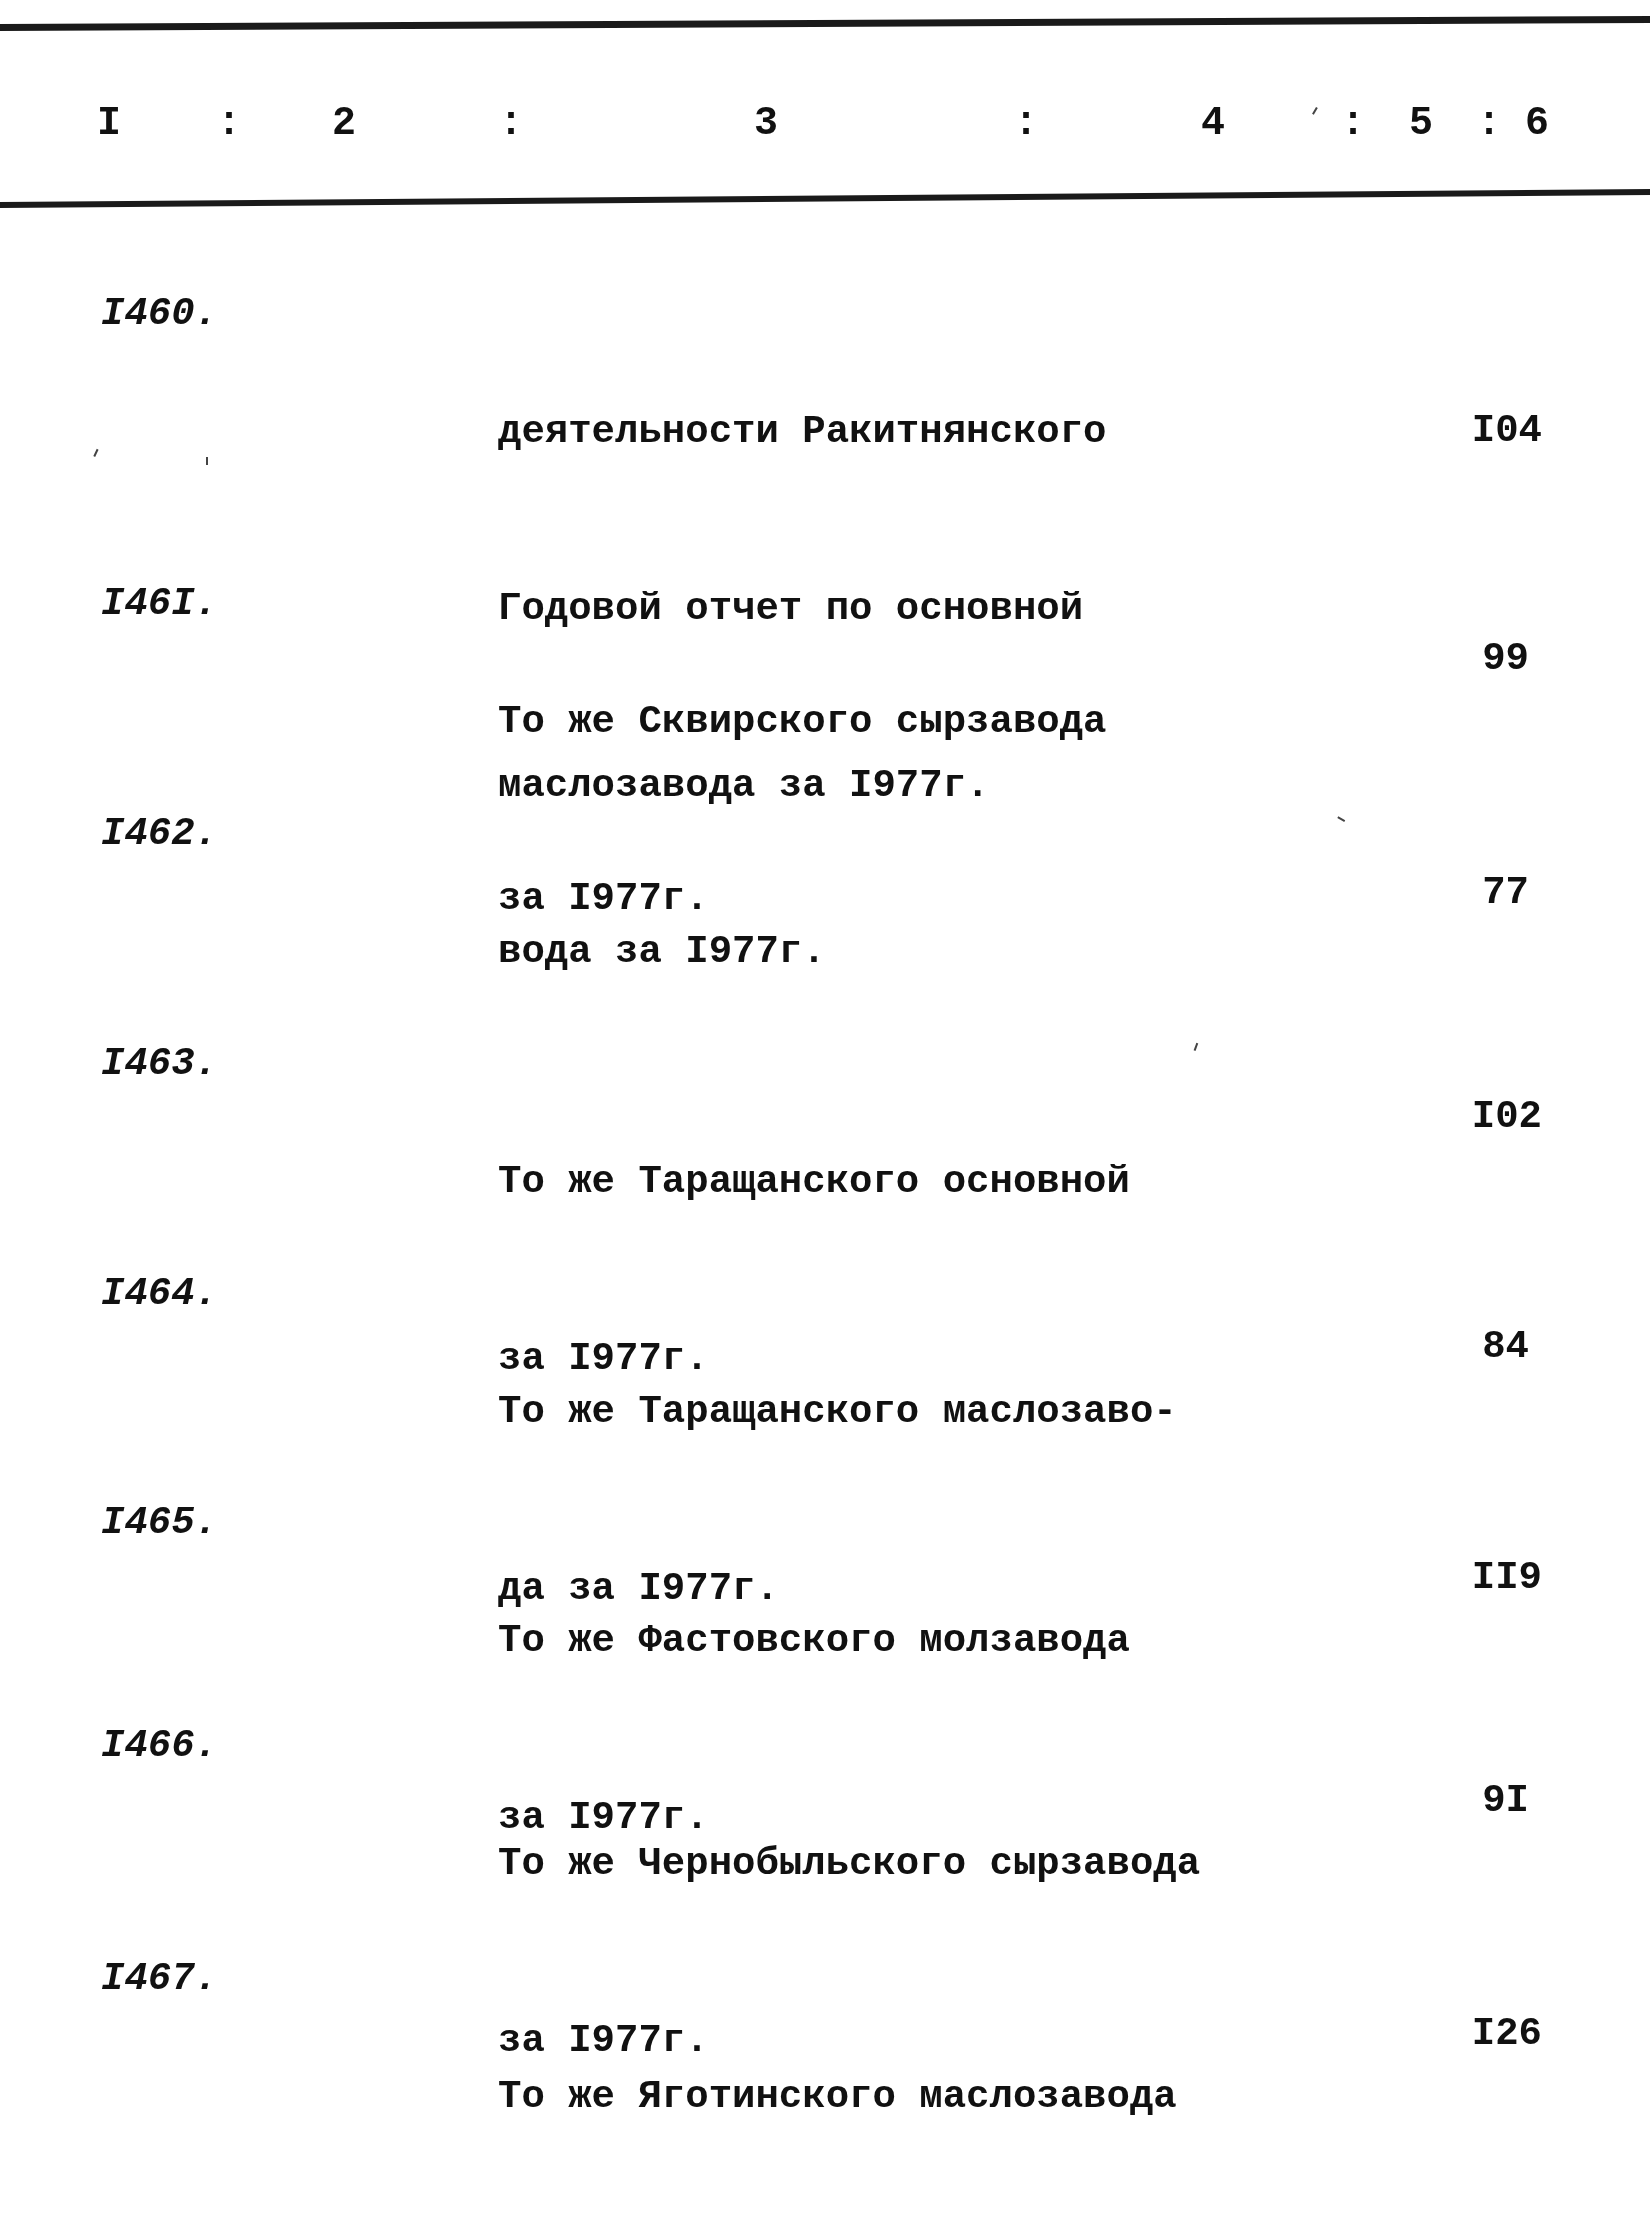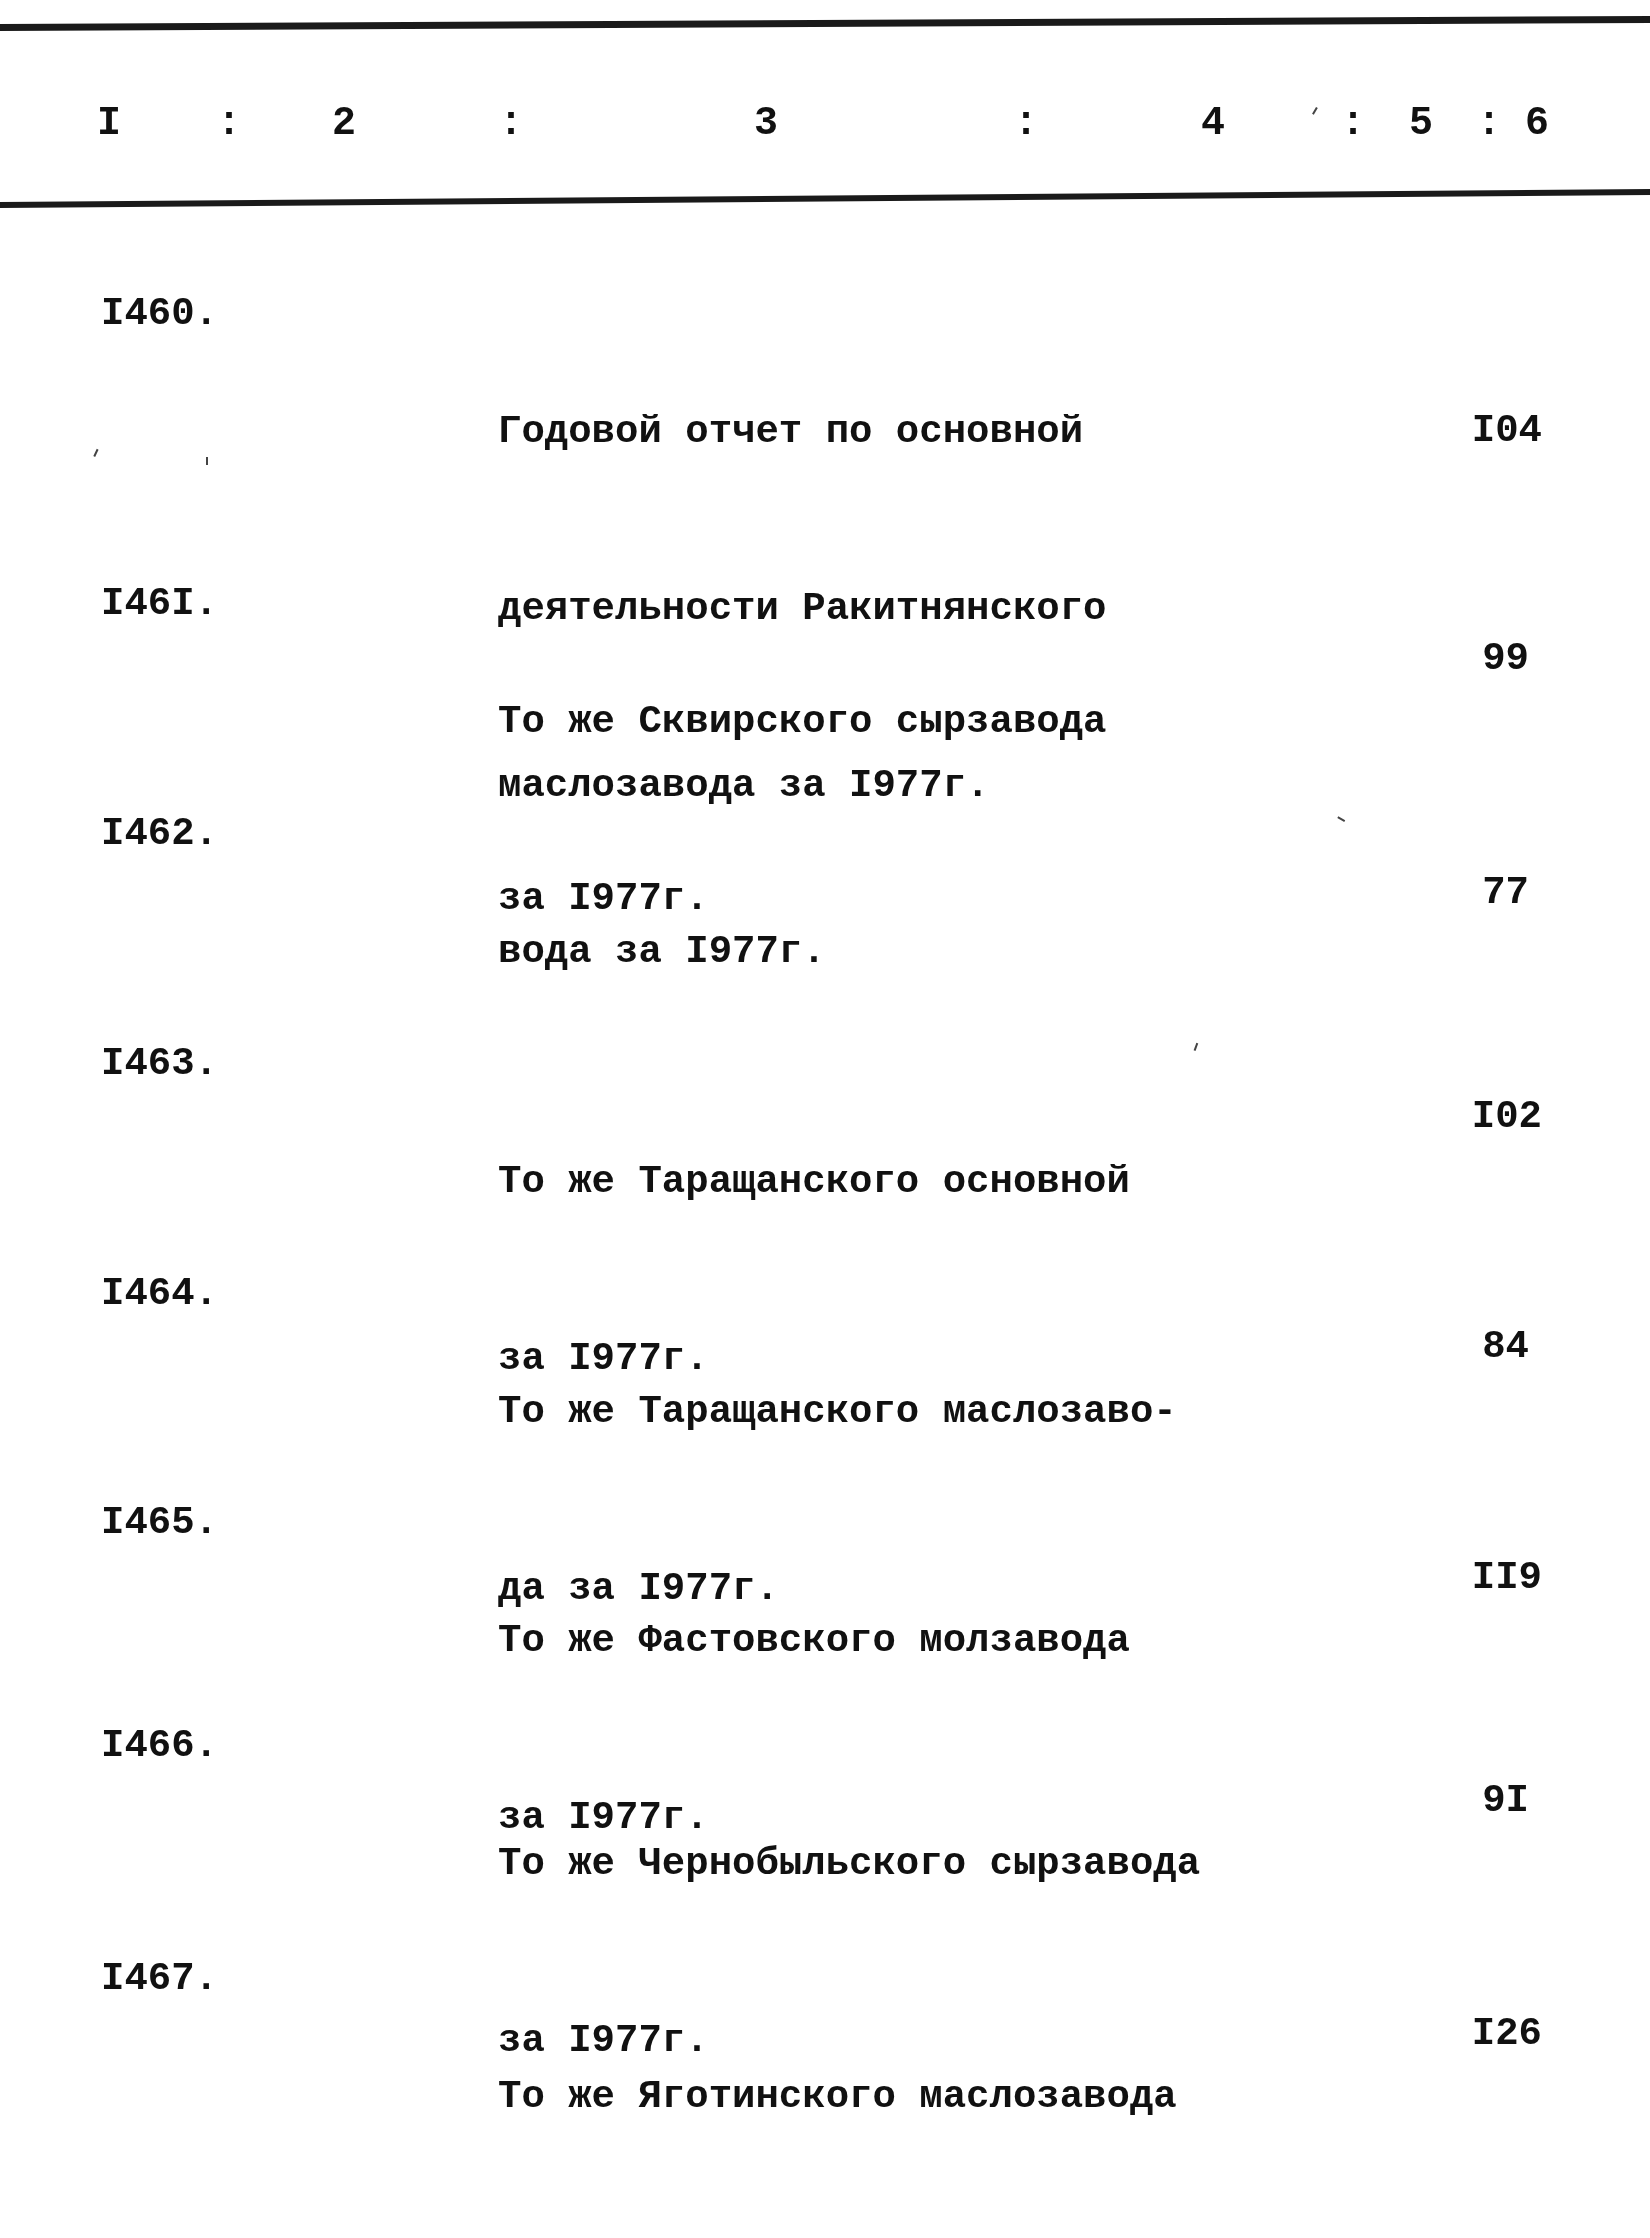--- a/index.html
+++ b/index.html
@@ -3,21 +3,21 @@
 <meta charset="utf-8">
 <style>
   html, body { margin: 0; padding: 0; background: #ffffff; }
   body { width: 1651px; height: 2239px; position: relative; overflow: hidden;
          font-family: "Liberation Mono", "DejaVu Sans Mono", monospace; color: #111; }
   .rule { position: absolute; left: 0; width: 1651px; height: 6.9px; background: #1a1a1a; transform-origin: 0 50%; }
   .rule.top { top: 24.4px; transform: rotate(-0.28deg); }
   .rule.bottom { top: 202px; transform: rotate(-0.45deg); height: 6.1px; }
   .hdr { position: absolute; top: 101px; font-size: 40px; font-weight: bold; line-height: 46px; }
   .row { position: absolute; left: 0; width: 1651px; font-size: 39px; font-weight: bold; line-height: 59px; }
-  .num { position: absolute; left: 101px; top: 0; }
+  .num { position: absolute; left: 101px; top: 0; font-style: italic; }
   .desc { position: absolute; left: 498px; top: 0; white-space: pre; }
   .desc div { height: 59px; }
   .pages { position: absolute; top: 0; width: 91px; text-align: right; }
   .speck { position: absolute; width: 2.3px; height: 7.6px; background: #444; }
 </style>
 </head>
 <body>
 
 <div class="rule top"></div>
 
@@ -33,22 +33,22 @@
   <span class="hdr" style="left:1409px">5</span>
   <span class="hdr" style="left:1477px">:</span>
   <span class="hdr" style="left:1525px">6</span>
 </div>
 
 <div class="rule bottom"></div>
 
 <div class="row" style="top:285px">
   <span class="num">I460.</span>
   <div class="desc">
+    <div>деятельности Ракитнянского</div>
     <div>Годовой отчет по основной</div>
-    <div>деятельности Ракитнянского</div>
     <div>маслозавода за I977г.</div>
   </div>
   <span class="pages" style="left:1451px; top:117px">I04</span>
 </div>
 
 <div class="row" style="top:575px">
   <span class="num">I46I.</span>
   <div class="desc">
     <div>То же Сквирского сырзавода</div>
     <div>за I977г.</div>

